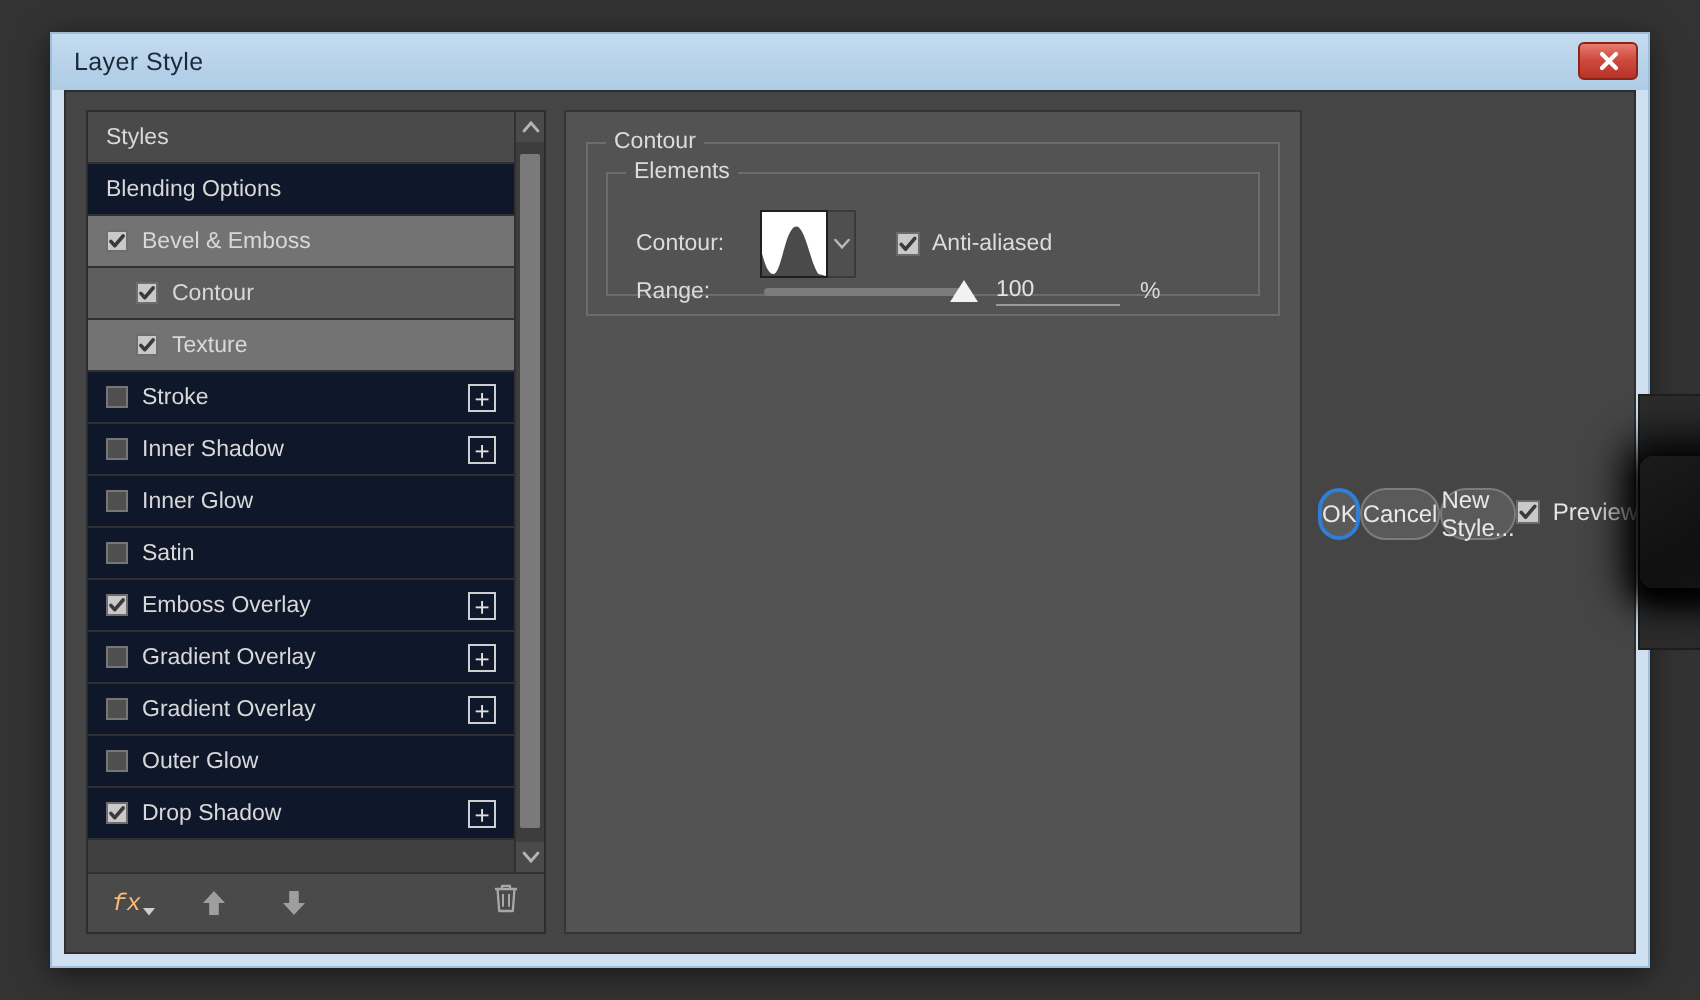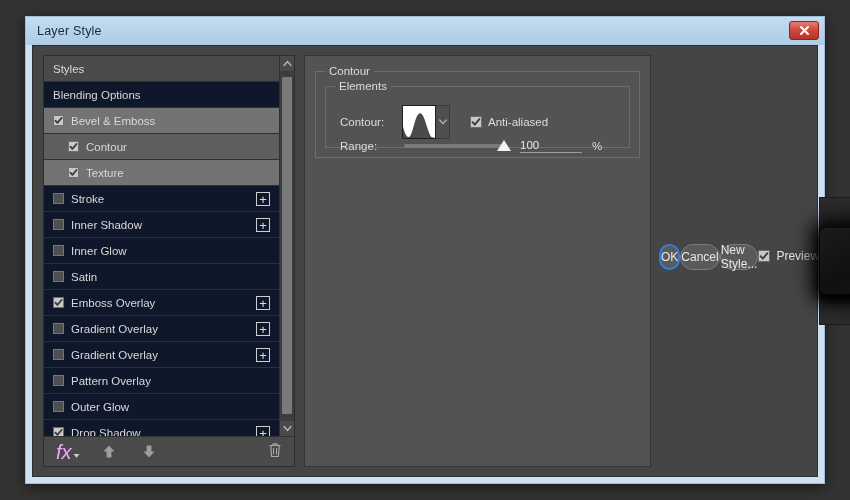--- a/index.html
+++ b/index.html
@@ -43,21 +43,21 @@
   #dialog-body {
     position: absolute;
     left: 6px; top: 28px; right: 6px; bottom: 6px;
     background: #454545;
     border: 1px solid #2e2e2e;
     display: flex;
   }
 
   
   #styles-col {
-    width: 252px; margin: 9px 0 9px 10px;
+    width: 230px; margin: 9px 0 9px 10px;
     display: flex; flex-direction: column;
     border: 1px solid #2d2d2d;
     background: #3f3f3f;
   }
   #styles-listwrap { flex: 1; display: flex; overflow: hidden; }
   #styles-list { flex: 1; overflow: hidden; }
 
   .srow {
     height: 26px; display: flex; align-items: center;
     border-bottom: 1px solid #303030;
@@ -110,22 +110,22 @@
 
   
   #fx-bar {
     height: 30px; border-top: 1px solid #303030;
     background: #4a4a4a;
     display: flex; align-items: center;
     padding: 0 10px 0 12px; position: relative;
   }
   .fxicon { cursor: pointer; display: flex; align-items: center; }
   #fx-glyph {
-    font-family: Liberation Sans, sans-serif; font-style: italic;
-    font-size: 20px; color: #f0abfc; line-height: 1;
+    font-family: Liberation Mono, monospace; font-style: italic;
+    font-size: 12px; color: #fdba74; line-height: 1;
   }
   #trash { position: absolute; right: 12px; cursor: pointer; }
 
   
   #center {
     flex: 1; margin: 9px 8px 9px 9px;
     border: 1px solid #353535;
     background: #535353;
     position: relative;
   }
@@ -294,24 +294,20 @@
             </div>
             <div class="srow">
               <span class="cbx empty"></span>
               <span class="lbl">Gradient Overlay</span>
               <span class="plusbtn">+</span>
             </div>
             <div class="srow">
               <span class="cbx empty"></span>
               <span class="lbl">Gradient Overlay</span>
               <span class="plusbtn">+</span>
-            </div>
-            <div class="srow">
-              <span class="cbx empty"></span>
-              <span class="lbl">Pattern Overlay</span>
             </div>
             <div class="srow">
               <span class="cbx empty"></span>
               <span class="lbl">Outer Glow</span>
             </div>
             <div class="srow">
               <span class="cbx">
                 <svg width="9" height="9" viewBox="0 0 10 10">
                   <path d="M1.6 5.2 L3.8 7.6 L8.4 2.2" stroke="#3a3a3a" stroke-width="2" fill="none" stroke-linecap="round" stroke-linejoin="round"></path>
                 </svg>

